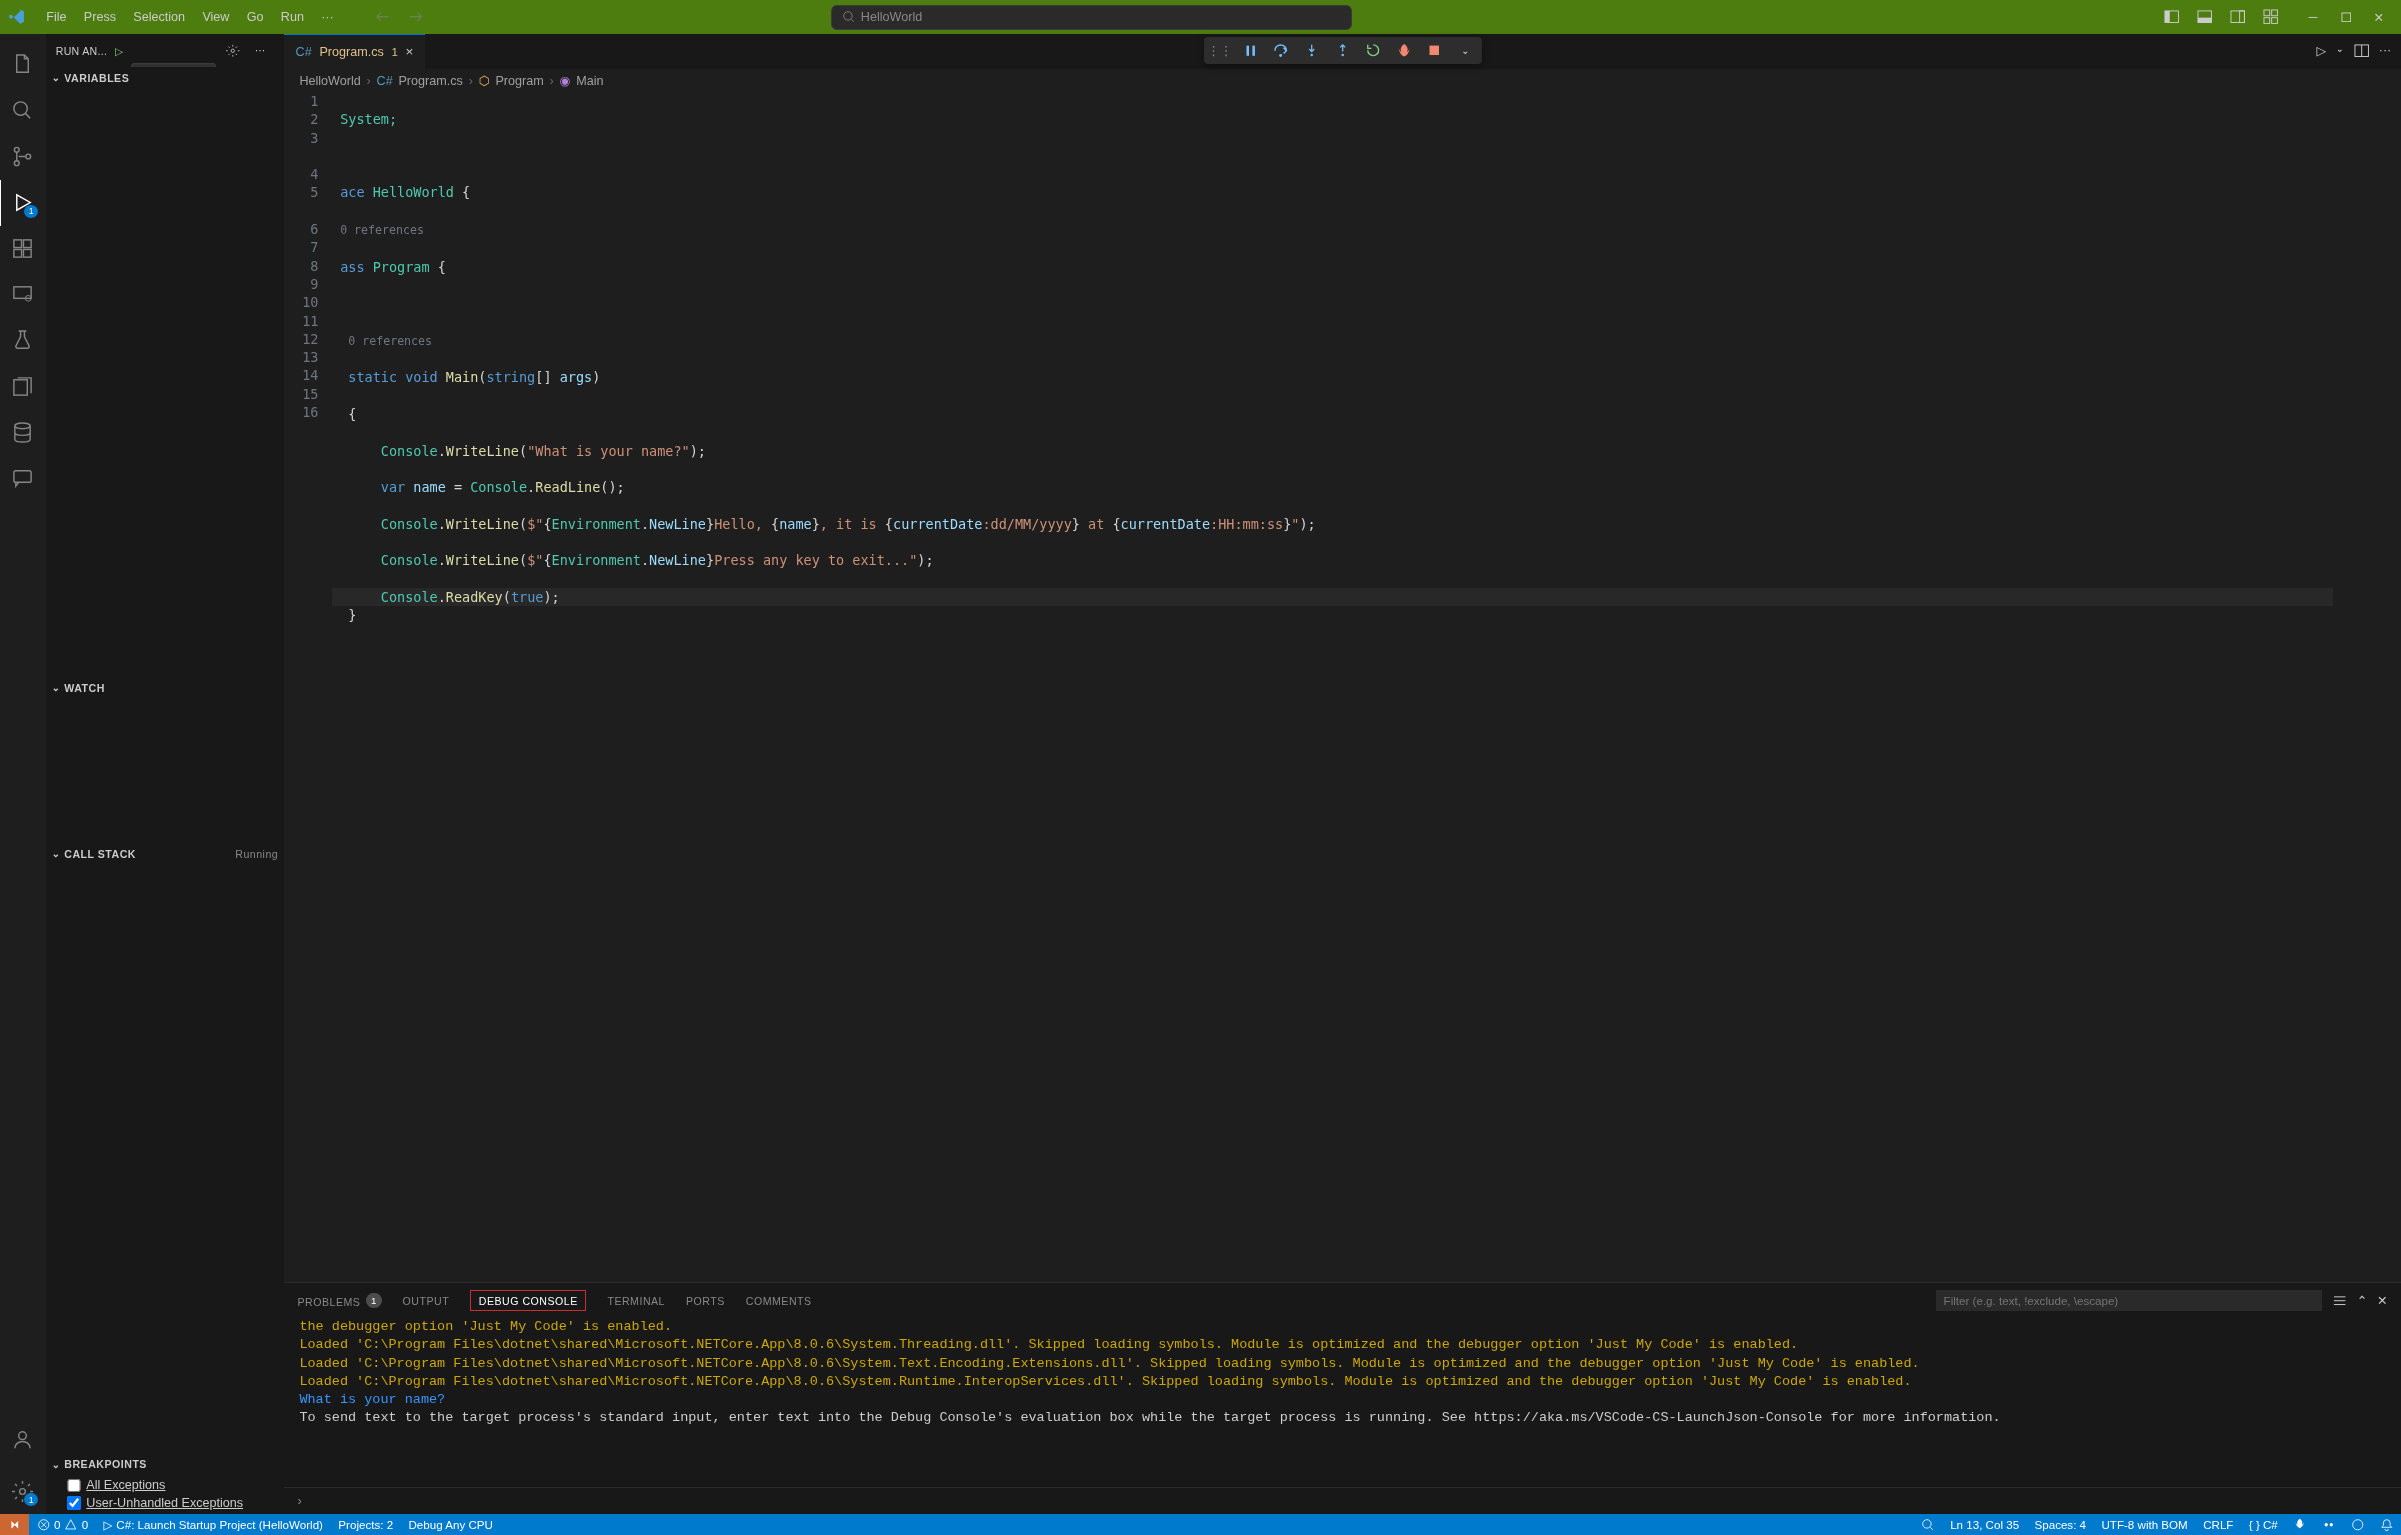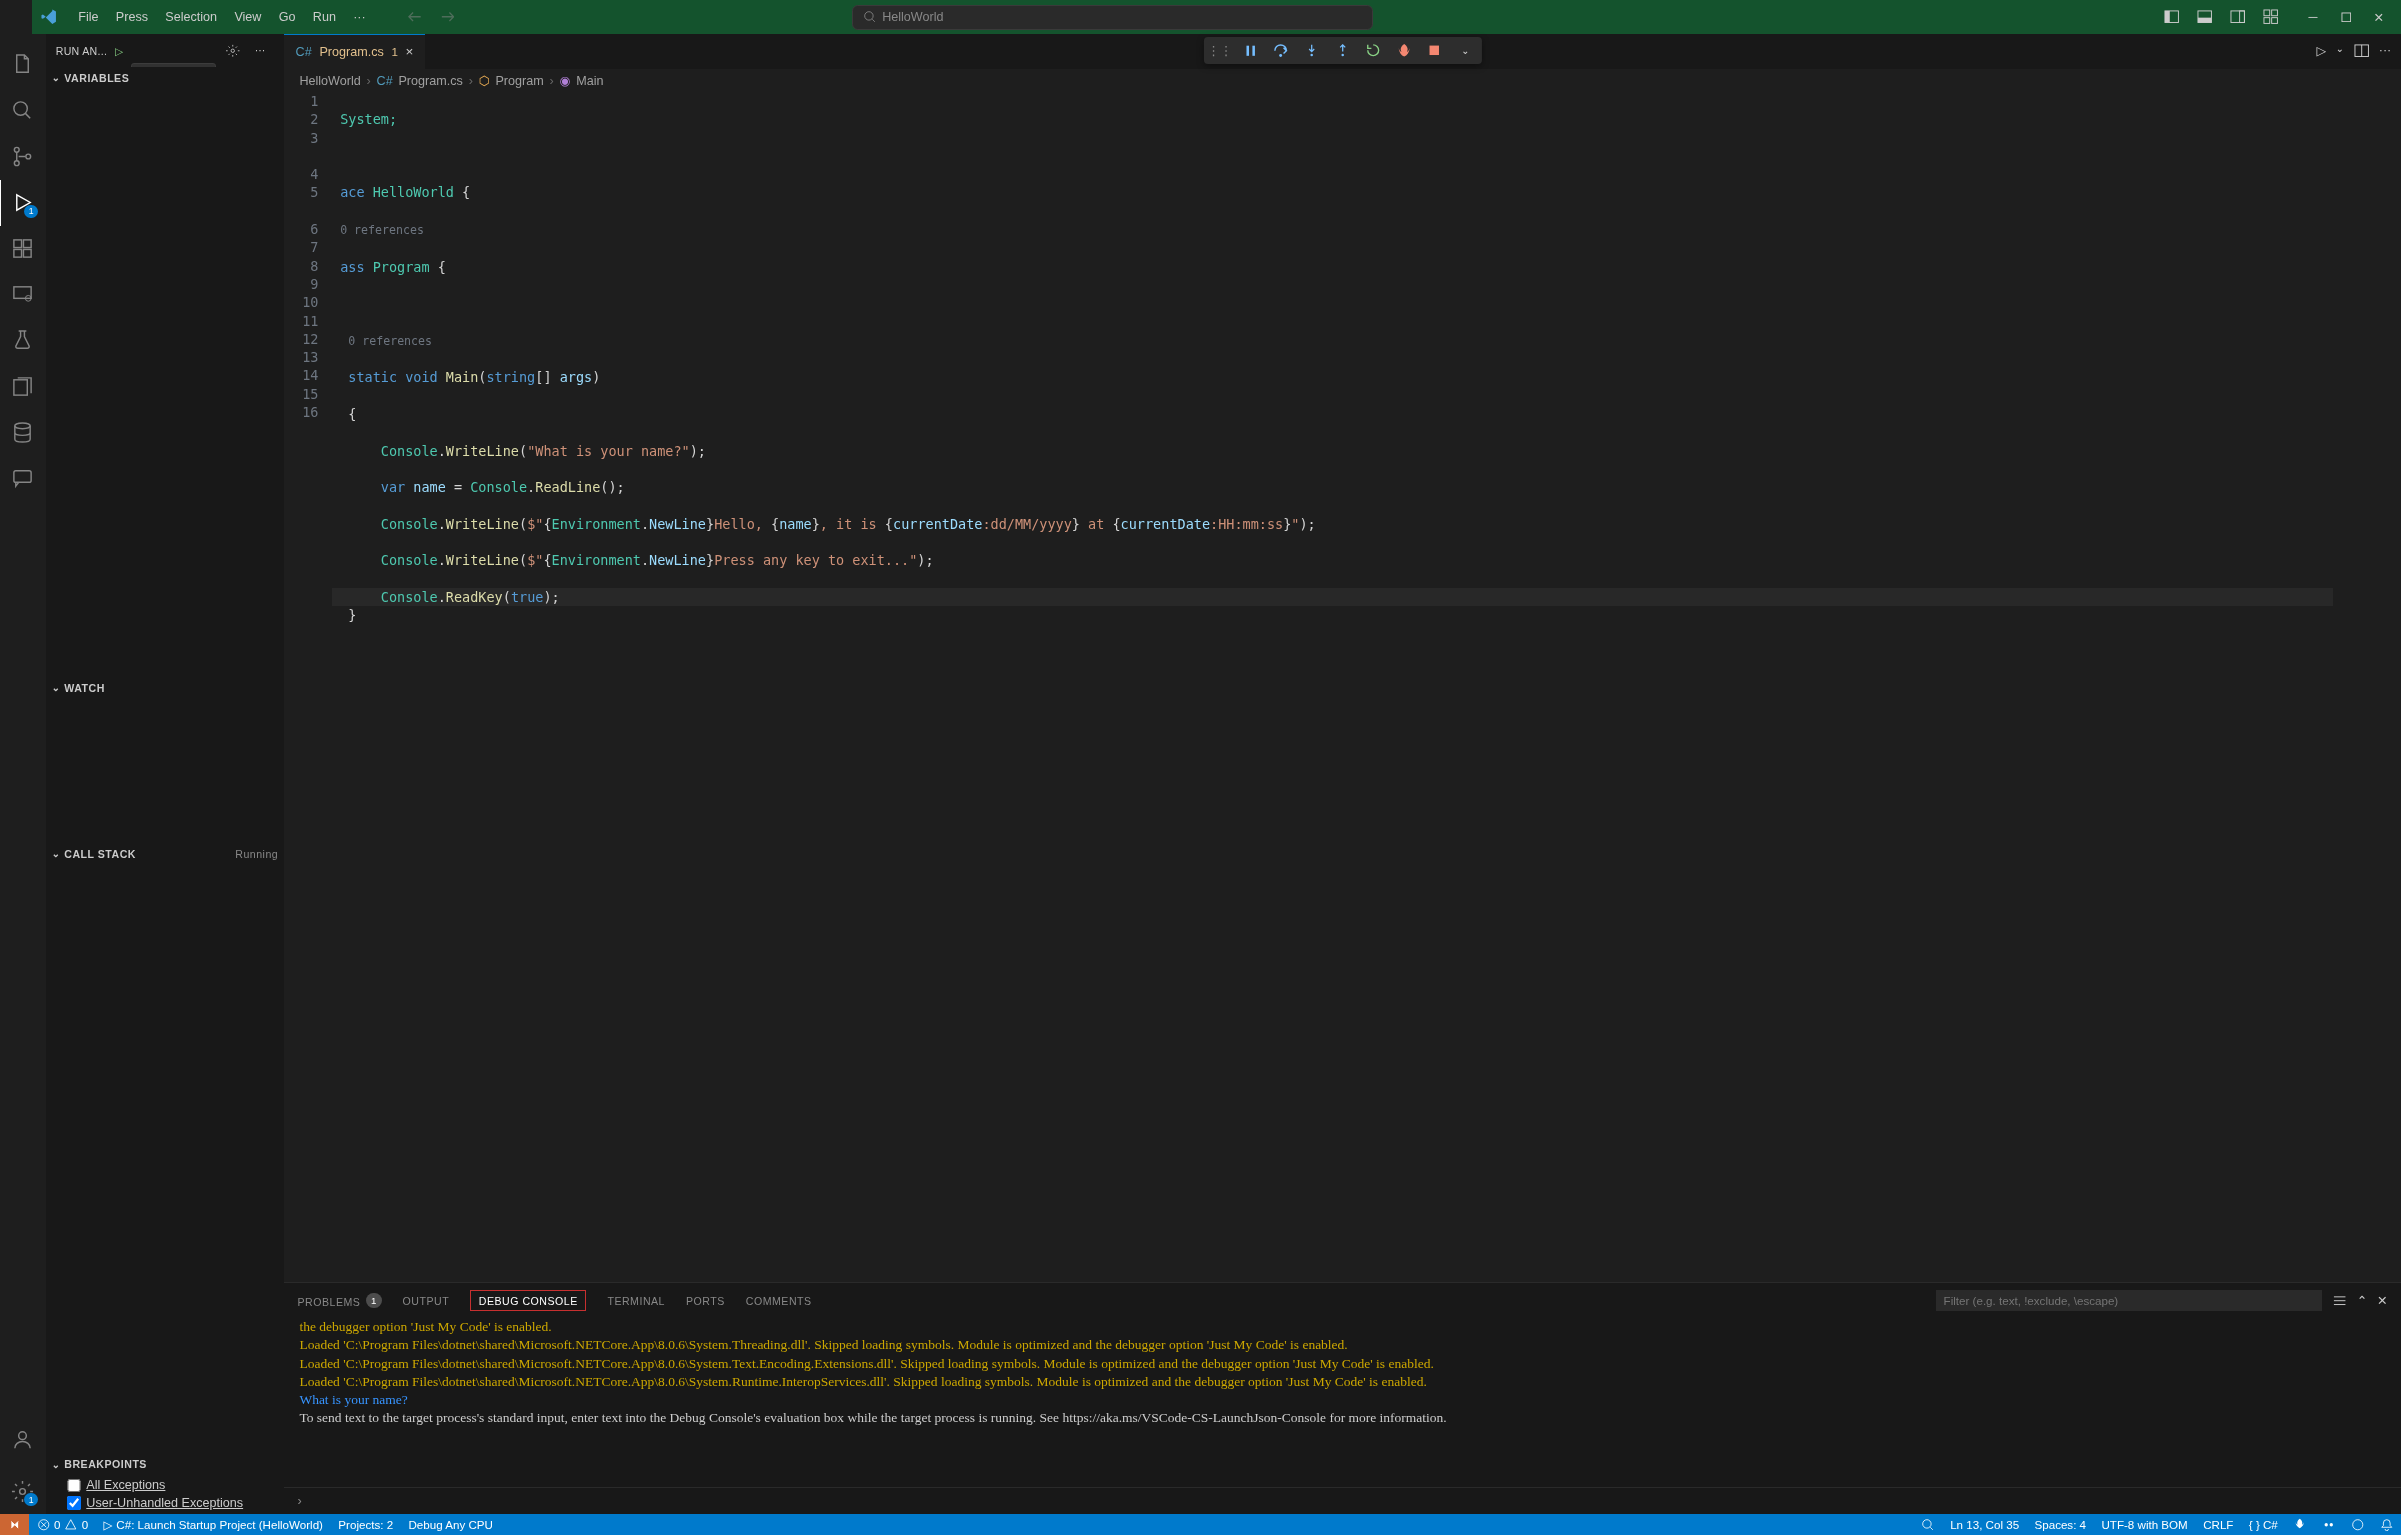--- a/index.html
+++ b/index.html
@@ -1,17 +1,17 @@
 <!DOCTYPE html>
 <html><head>
 <meta charset="utf-8">
 <style>
 * { margin: 0; padding: 0; box-sizing: border-box; }
 body { font-family: 'Segoe UI', sans-serif; background: #1e1e1e; color: #cccccc; font-size: 12.6px; overflow: hidden; height: 100vh; display: flex; flex-direction: column; }
-.titlebar { height: 34px; display: flex; align-items: center; background: #14532d; padding: 0 7.7px; margin-left: 32px; }
+.titlebar { height: 34px; display: flex; align-items: center; background: #4d7c0f; padding: 0 7.7px; }
 .titlebar .logo { width: 19.3px; height: 19.3px; margin-right: 11.6px; display: flex; align-items: center; }
 .titlebar .menu { display: flex; gap: 1.9px; }
 .titlebar .menu-item { padding: 3.9px 7.7px; cursor: pointer; }
 .titlebar .nav { display: flex; gap: 7.7px; margin-left: 29px; }
 .titlebar .nav-btn { width: 25px; height: 25px; display: flex; align-items: center; justify-content: center; opacity: 0.5; }
 .titlebar .search { flex: 1; max-width: 521px; margin: 0 auto; background: #2a2a2a; border-radius: 5.8px; height: 25px; display: flex; align-items: center; padding: 0 9.7px; color: #888; border: 1px solid #3a3a3a;}
 .titlebar .win-controls { display: flex; gap: 3.9px; margin-left: auto; }
 .titlebar .win-btn { width: 29px; height: 29px; display: flex; align-items: center; justify-content: center; }
 .main { flex: 1; display: flex; min-height: 0; }
 .activitybar { width: 46px; background: #1e1e1e; display: flex; flex-direction: column; align-items: center; padding-top: 7.7px; border-right: 1px solid #1e1e1e;}
@@ -51,21 +51,21 @@
 .code .current-line { background: #282828; display: inline-block; width: 100%; }
 .minimap { width: 68px; background:#1e1e1e; }
 .panel { height: 232px; display: flex; flex-direction: column; background: #181818; border-top: 1px solid #2a2a2a;}
 .panel-tabs { height: 35px; display: flex; align-items: center; padding: 0 13.5px; gap: 21px; }
 .panel-tab { font-size: 10.6px; letter-spacing: 0.5px; color: #888; display: flex; align-items: flex-end; gap: 5.8px; padding: 3.9px 0; cursor:pointer;}
 .panel-tab.active { color: #fff;}
 .panel-tab.highlighted { border: 1.9px solid #c73030; padding: 3.9px 7.7px; }
 .panel-tab .badge { background: #4d4d4d; color: #fff; border-radius: 9.7px; min-width: 15.4px; height: 15.4px; display: flex; align-items: center; justify-content: center; font-size: 9.7px; }
 .panel-right { margin-left: auto; display: flex; gap: 9.7px; align-items: center; }
 .filter-input { background: #2a2a2a; border: none; color: #ccc; padding: 3.9px 7.7px; width: 386px; border-radius: 0; font-size: 11.6px;}
-.panel-body { flex: 1; overflow: auto; padding: 0 15.4px; font-family: Liberation Serif, serif; font-size: 13.5px; line-height: 18.3px; }
+.panel-body { flex: 1; overflow: auto; padding: 0 15.4px; font-family: Liberation Mono, monospace; font-size: 13.5px; line-height: 18.3px; }
 .panel-body .warn { color: #cca700; }
 .panel-body .info { color: #3794ff; }
 .panel-body .plain { color: #cccccc; }
 .panel-input { height: 27px; display: flex; align-items: center; padding: 0 13.5px; border-top: 1px solid #2a2a2a; }
 .statusbar { height: 21px; background: #007acc; display: flex; align-items: center; color: #fff; font-size: 11.6px; }
 .statusbar .remote { background: #cc6633; height: 100%; display: flex; align-items: center; padding: 0 7.7px; }
 .statusbar .item { padding: 0 7.7px; display: flex; align-items: center; gap: 3.9px; }
 .statusbar .right { margin-left: auto; display: flex; }
 svg { display: block; }
 </style>

